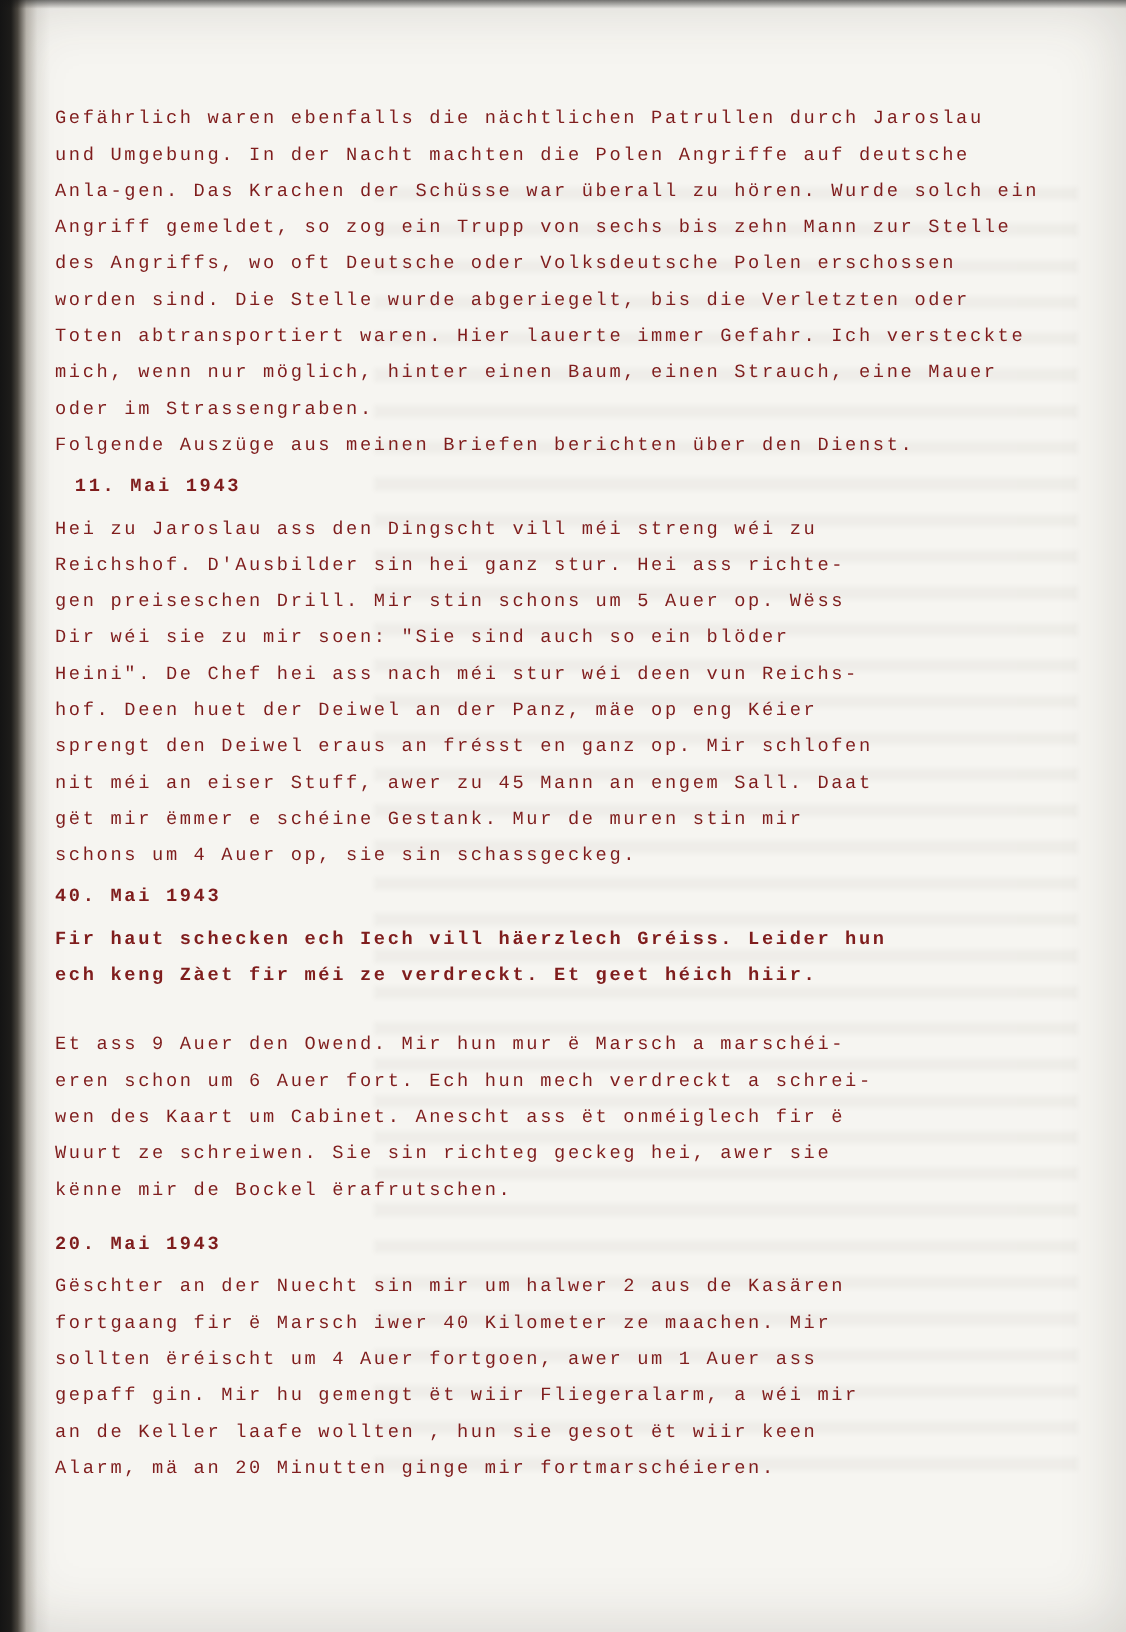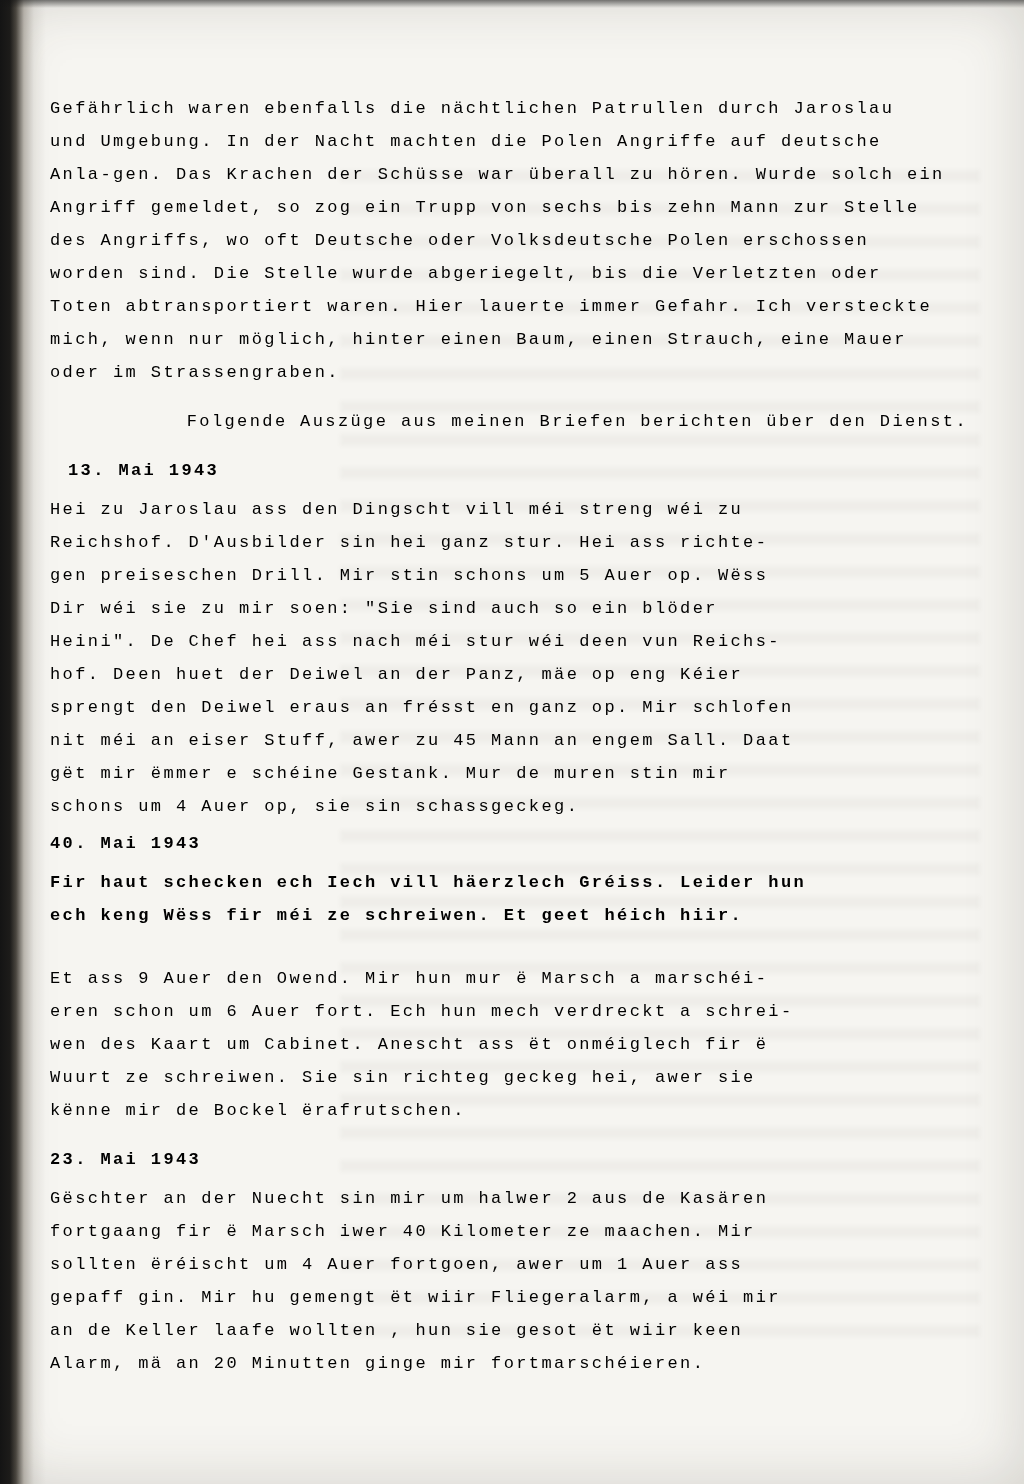--- a/index.html
+++ b/index.html
@@ -7,21 +7,21 @@
     padding: 0;
     background: #888;
   }
   .page {
     position: relative;
     width: 1024px;
     height: 1484px;
     background: #f6f5f1;
     overflow: hidden;
     font-family: "Liberation Mono", "DejaVu Sans Mono", monospace;
-    color: #000000;
+    color: #7f1d1d;
     box-shadow: inset 0 0 60px rgba(60,55,45,0.18);
   }
   
   .binding {
     position: absolute;
     left: 0; top: 0; bottom: 0;
     width: 46px;
     background: linear-gradient(to right,
       #141414 0px, #1d1c1a 10px, #4a463f 16px,
       rgba(120,112,100,0.45) 24px, rgba(150,145,135,0.15) 34px,
@@ -50,21 +50,21 @@
   }
   .content {
     position: relative;
     padding: 92px 40px 0 50px;
     font-size: 17px;
     letter-spacing: 2.4px;
     line-height: 33px;
   }
   .pre { white-space: pre-wrap; }
   .intro { margin: 0; }
-  .note { margin: 16px; text-align: right; }
+  .note { margin: 0; }
   .entry { margin-top: 4px; }
   .entry .date {
     font-weight: bold;
     margin-bottom: 6px;
   }
   .entry .body {
   }
   .entry.first .date { margin-left: 18px; }
   .entry.gap-large { margin-top: 30px; }
   .entry.gap-medium { margin-top: 16px; }
@@ -86,49 +86,49 @@
 Angriff gemeldet, so zog ein Trupp von sechs bis zehn Mann zur Stelle
 des Angriffs, wo oft Deutsche oder Volksdeutsche Polen erschossen
 worden sind. Die Stelle wurde abgeriegelt, bis die Verletzten oder
 Toten abtransportiert waren. Hier lauerte immer Gefahr. Ich versteckte
 mich, wenn nur möglich, hinter einen Baum, einen Strauch, eine Mauer
 oder im Strassengraben.</div>
 
     <div class="note pre">Folgende Auszüge aus meinen Briefen berichten über den Dienst.</div>
 
     <section class="entry first">
-      <div class="date">13. Mai 1943</div>
+      <div class="date">11. Mai 1943</div>
       <div class="body pre">Hei zu Jaroslau ass den Dingscht vill méi streng wéi zu
 Reichshof. D'Ausbilder sin hei ganz stur. Hei ass richte-
 gen preiseschen Drill. Mir stin schons um 5 Auer op. Wëss
 Dir wéi sie zu mir soen: "Sie sind auch so ein blöder
 Heini". De Chef hei ass nach méi stur wéi deen vun Reichs-
 hof. Deen huet der Deiwel an der Panz, mäe op eng Kéier
 sprengt den Deiwel eraus an frésst en ganz op. Mir schlofen
 nit méi an eiser Stuff, awer zu 45 Mann an engem Sall. Daat
 gët mir ëmmer e schéine Gestank. Mur de muren stin mir
 schons um 4 Auer op, sie sin schassgeckeg.</div>
     </section>
 
     <section class="entry">
       <div class="date">40. Mai 1943</div>
       <div class="body pre bold">Fir haut schecken ech Iech vill häerzlech Gréiss. Leider hun
-ech keng Wëss fir méi ze schreiwen. Et geet héich hiir.</div>
+ech keng Zàet fir méi ze verdreckt. Et geet héich hiir.</div>
     </section>
 
     <section class="entry gap-large">
       <div class="body pre">Et ass 9 Auer den Owend. Mir hun mur ë Marsch a marschéi-
 eren schon um 6 Auer fort. Ech hun mech verdreckt a schrei-
 wen des Kaart um Cabinet. Anescht ass ët onméiglech fir ë
 Wuurt ze schreiwen. Sie sin richteg geckeg hei, awer sie
 kënne mir de Bockel ërafrutschen.</div>
     </section>
 
     <section class="entry gap-medium">
-      <div class="date">23. Mai 1943</div>
+      <div class="date">20. Mai 1943</div>
       <div class="body pre">Gëschter an der Nuecht sin mir um halwer 2 aus de Kasären
 fortgaang fir ë Marsch iwer 40 Kilometer ze maachen. Mir
 sollten ëréischt um 4 Auer fortgoen, awer um 1 Auer ass
 gepaff gin. Mir hu gemengt ët wiir Fliegeralarm, a wéi mir
 an de Keller laafe wollten , hun sie gesot ët wiir keen
 Alarm, mä an 20 Minutten ginge mir fortmarschéieren.</div>
     </section>
 
   </div>
 </div>

